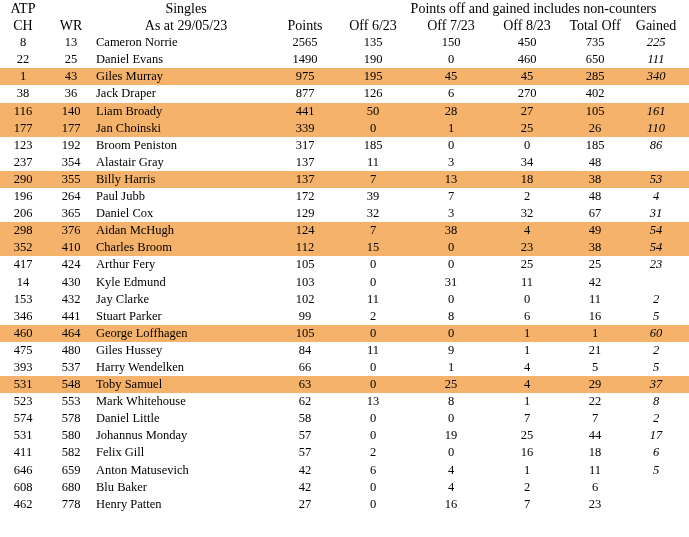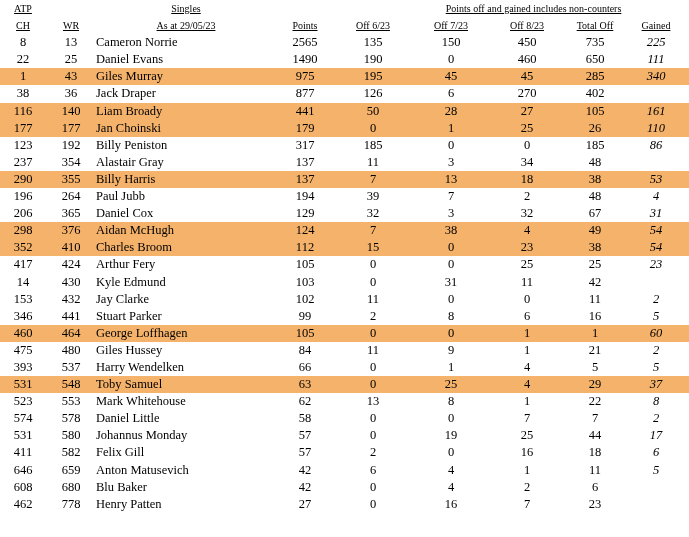--- a/index.html
+++ b/index.html
@@ -29,21 +29,21 @@
   col.c-wr{width:50px;}
   col.c-name{width:180px;}
   col.c-points{width:58px;}
   col.c-off6{width:78px;}
   col.c-off7{width:78px;}
   col.c-off8{width:74px;}
   col.c-totaloff{width:62px;}
   col.c-gained{width:60px;}
   col.c-nett{width:47px;}
 
-  .hdr td{font-size:10px;text-decoration:underline;}
+  .hdr td{font-size:14px;}
   .hdr-row1 td{padding-bottom:0;}
   .c{text-align:center;}
   .num{text-align:center;}
   .nett{text-align:center;padding-right:14px;}
   .nett-neg{color:#ff0000;}
   .gained{text-align:center;font-style:italic;}
   .hl{background:#f5b26b;}
   .hdr-singles{font-size:13px;}
   .nm{text-align:left;}
 </style>
@@ -142,32 +142,32 @@
         <td class="num">28</td>
         <td class="num">27</td>
         <td class="num">105</td>
         <td class="gained">161</td>
         <td class="nett">56</td>
       </tr>
       <tr class="hl">
         <td class="num">177</td>
         <td class="num">177</td>
         <td class="nm">Jan Choinski</td>
-        <td class="num">179</td>
+        <td class="num">339</td>
         <td class="num">0</td>
         <td class="num">1</td>
         <td class="num">25</td>
         <td class="num">26</td>
         <td class="gained">110</td>
         <td class="nett">84</td>
       </tr>
       <tr>
         <td class="num">123</td>
         <td class="num">192</td>
-        <td class="nm">Billy Peniston</td>
+        <td class="nm">Broom Peniston</td>
         <td class="num">317</td>
         <td class="num">185</td>
         <td class="num">0</td>
         <td class="num">0</td>
         <td class="num">185</td>
         <td class="gained">86</td>
         <td class="nett nett-neg">-99</td>
       </tr>
       <tr>
         <td class="num">237</td>
@@ -190,21 +190,21 @@
         <td class="num">13</td>
         <td class="num">18</td>
         <td class="num">38</td>
         <td class="gained">53</td>
         <td class="nett">15</td>
       </tr>
       <tr>
         <td class="num">196</td>
         <td class="num">264</td>
         <td class="nm">Paul Jubb</td>
-        <td class="num">194</td>
+        <td class="num">172</td>
         <td class="num">39</td>
         <td class="num">7</td>
         <td class="num">2</td>
         <td class="num">48</td>
         <td class="gained">4</td>
         <td class="nett nett-neg">-44</td>
       </tr>
       <tr>
         <td class="num">206</td>
         <td class="num">365</td>

